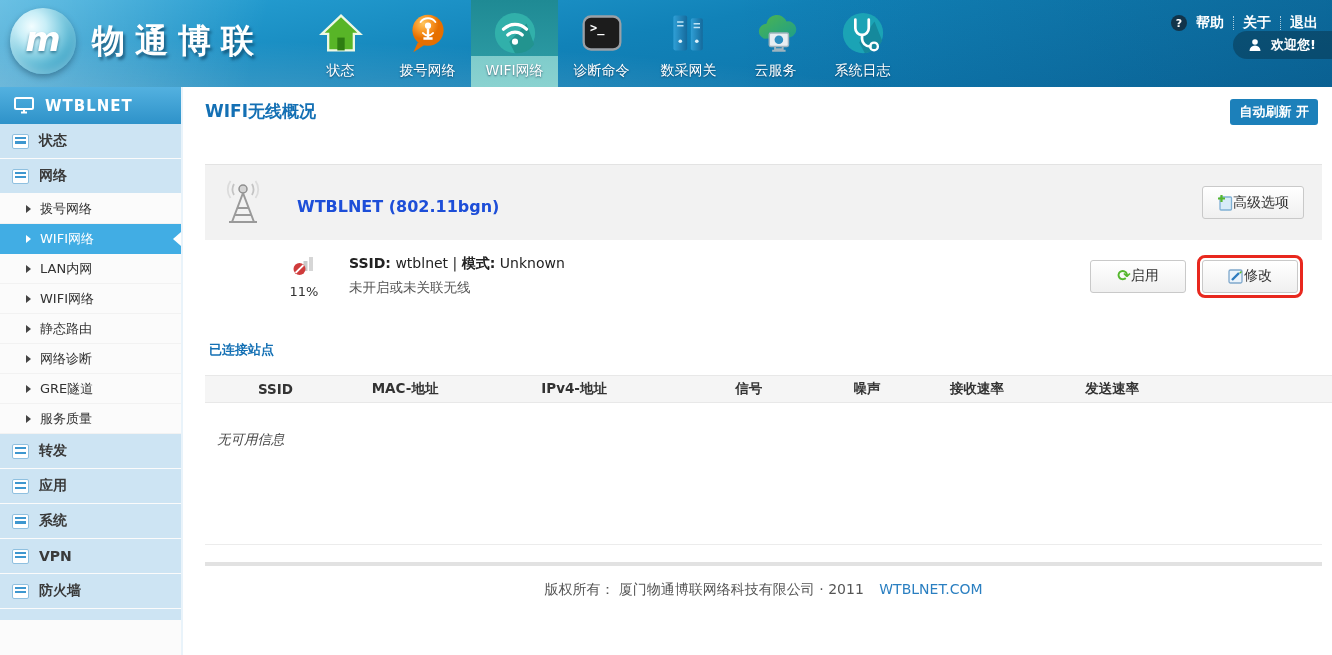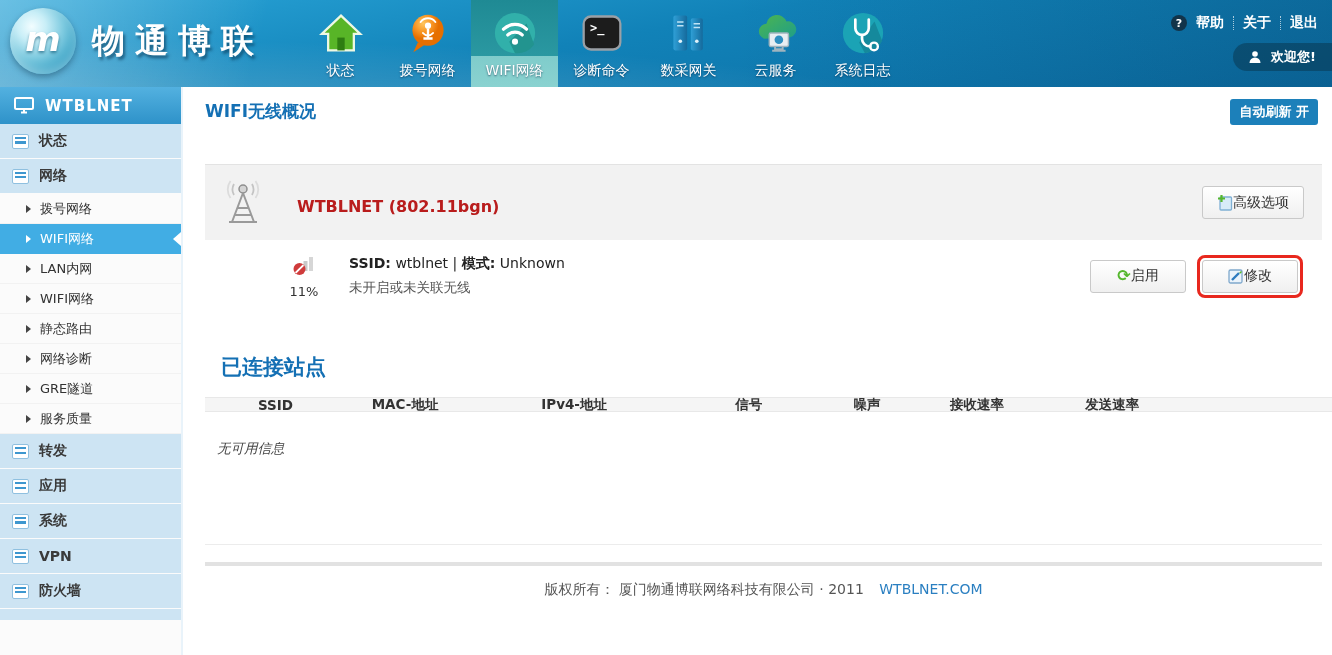--- a/index.html
+++ b/index.html
@@ -53,21 +53,21 @@
     position:absolute; top:14px; right:14px; display:flex; align-items:center; gap:9px;
     color:#ffffff; font-size:14px; font-weight:bold;
   }
   .toplinks a { color:#ffffff; text-decoration:none; cursor:pointer; }
   .toplinks .sep { width:1px; height:14px; border-left:1px dotted rgba(255,255,255,.65); }
   .help-badge {
     width:16px; height:16px; border-radius:50%; background:#12344a; color:#fff;
     font-size:11px; font-weight:bold; display:inline-flex; align-items:center; justify-content:center;
   }
   .welcome-pill {
-    position:absolute; top:43px; right:0; height:28px;
+    position:absolute; top:31px; right:0; height:28px;
     background:rgba(10,56,82,.55); border-radius:15px 0 0 15px;
     display:flex; align-items:center; gap:9px; padding:0 16px 0 15px;
     color:#ffffff; font-size:13px; font-weight:bold;
   }
 
   
   .sidebar {
     position:absolute; top:87px; left:0; width:183px; height:568px;
     background:#fbfbfb; border-right:2px solid #e9f3fa; overflow:hidden;
   }
@@ -113,44 +113,44 @@
     border:none; border-radius:3px; font-weight:bold; font-size:13px;
     padding:4px 9px; cursor:pointer; font-family:inherit;
   }
   .page-title { position:absolute; top:13px; left:22px; margin:0; font-size:17px; color:#1470b4; }
 
   .panel { position:absolute; top:77px; left:22px; right:10px; }
   .panel-header {
     height:76px; background:#f2f2f2; border-top:1px solid #e3e3e3;
     display:flex; align-items:center; padding:0 18px;
   }
-  .panel-header h2 { margin:8px 0 0 34px; font-size:16px; color:#b91c1c; }
+  .panel-header h2 { margin:8px 0 0 34px; font-size:16px; color:#1d4ed8; }
   .panel-body { height:72px; display:flex; align-items:center; padding:0 18px; }
 
   .signal { margin-left:58px; width:46px; text-align:center; }
   .sig-pct { display:block; font-size:13px; color:#333; margin-top:3px; }
   .wifi-info { margin-left:22px; }
   .wifi-line1 { font-size:14px; color:#222; }
   .wifi-line1 b { font-weight:bold; }
   .wifi-line2 { font-size:13.5px; color:#555; margin-top:6px; }
   .actions { margin-left:auto; margin-right:6px; display:flex; gap:16px; }
 
   .btn {
     height:33px; min-width:96px; background:linear-gradient(#ffffff,#f0f0f0);
     border:1px solid #c9c9c9; border-radius:3px; font-size:14px; color:#333;
     display:inline-flex; align-items:center; justify-content:center; 
     padding:0 14px; cursor:pointer; font-family:inherit;
   }
   .btn.annotated { outline:3px solid #e8281e; outline-offset:2px; }
   .refresh-glyph { color:#55b72e; font-size:16px; font-weight:bold; line-height:1; }
 
   .stations { position:absolute; top:250px; left:22px; right:0; }
-  .section-title { margin:16px; font-size:21px; color:#1470b4; }
+  .section-title { margin:4px; font-size:13px; color:#1470b4; }
   .thead {
-    margin-top:16px; height:15px; background:#f5f5f5;
+    margin-top:16px; height:28px; background:#f5f5f5;
     border-top:1px solid #e8e8e8; border-bottom:1px solid #e8e8e8;
     display:flex; align-items:center; font-weight:bold; font-size:13.5px; color:#333;
   }
   .thead .col { text-align:center; }
   .c1{width:12.5%} .c2{width:10.5%} .c3{width:19.5%} .c4{width:11.5%}
   .c5{width:9.5%} .c6{width:10%} .c7{width:14%} .csp{flex:1}
   .empty { margin:28px 0 0 12px; font-style:italic; font-size:13.5px; color:#444; }
 
   .footerarea { position:absolute; top:457px; left:22px; right:10px; }
   .hr-thin { border-top:1px solid #ececec; }

